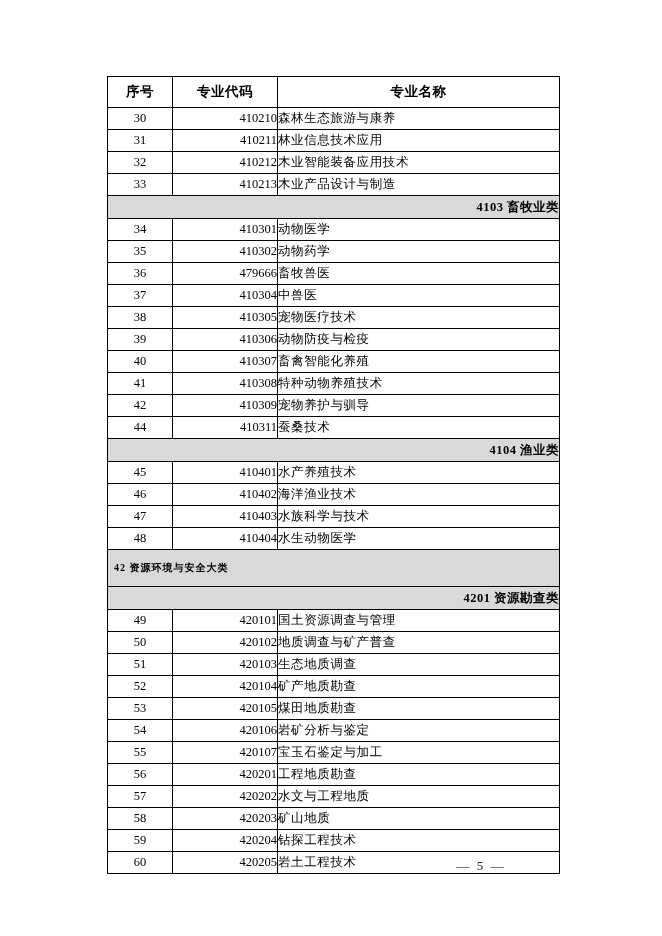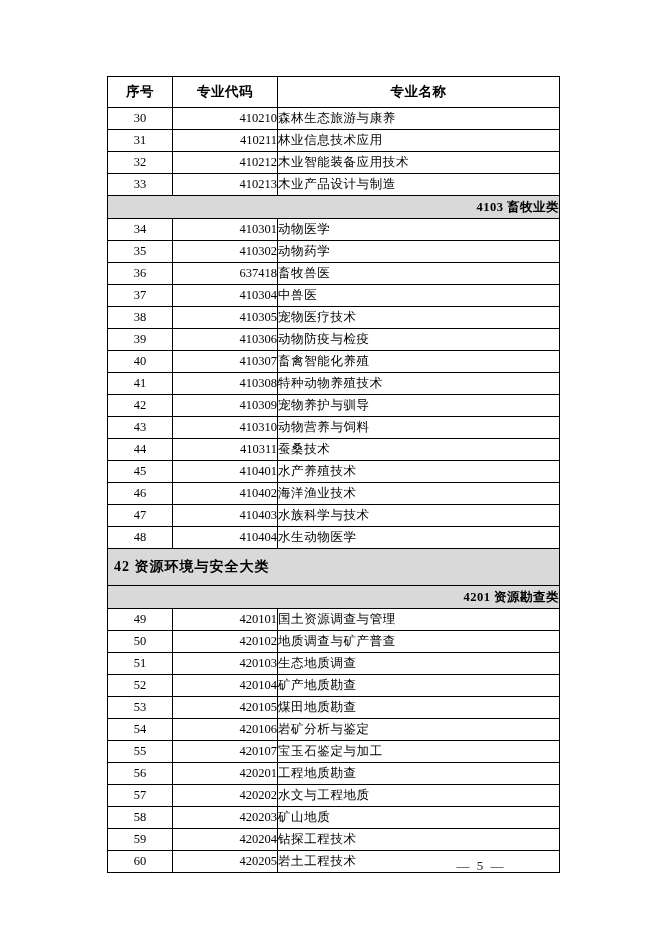--- a/index.html
+++ b/index.html
@@ -92,21 +92,21 @@
     letter-spacing: 0.5px;
   }
 
   
   tr.major-row td {
     height: 36px;
     background: #d9d9d9;
     text-align: left;
     padding-left: 6px;
     font-weight: bold;
-    font-size: 14px;
+    font-size: 10px;
     letter-spacing: 1px;
   }
 
   .footer {
     position: absolute;
     left: 0;
     top: 858px;
     width: 662px;
     text-align: center;
     font-size: 13px;
@@ -167,21 +167,21 @@
             <td class="code">410301</td>
             <td class="name">动物医学</td>
           </tr>
           <tr class="data-row">
             <td class="seq">35</td>
             <td class="code">410302</td>
             <td class="name">动物药学</td>
           </tr>
           <tr class="data-row">
             <td class="seq">36</td>
-            <td class="code">637418</td>
+            <td class="code">479666</td>
             <td class="name">畜牧兽医</td>
           </tr>
           <tr class="data-row">
             <td class="seq">37</td>
             <td class="code">410304</td>
             <td class="name">中兽医</td>
           </tr>
           <tr class="data-row">
             <td class="seq">38</td>
             <td class="code">410305</td>
@@ -201,29 +201,27 @@
             <td class="seq">41</td>
             <td class="code">410308</td>
             <td class="name">特种动物养殖技术</td>
           </tr>
           <tr class="data-row">
             <td class="seq">42</td>
             <td class="code">410309</td>
             <td class="name">宠物养护与驯导</td>
           </tr>
           <tr class="data-row">
-            <td class="seq">43</td>
-            <td class="code">410310</td>
-            <td class="name">动物营养与饲料</td>
-          </tr>
-          <tr class="data-row">
             <td class="seq">44</td>
             <td class="code">410311</td>
             <td class="name">蚕桑技术</td>
           </tr>
+          <tr class="sub-row">
+            <td colspan="3">4104 渔业类</td>
+          </tr>
           <tr class="data-row">
             <td class="seq">45</td>
             <td class="code">410401</td>
             <td class="name">水产养殖技术</td>
           </tr>
           <tr class="data-row">
             <td class="seq">46</td>
             <td class="code">410402</td>
             <td class="name">海洋渔业技术</td>
           </tr>

